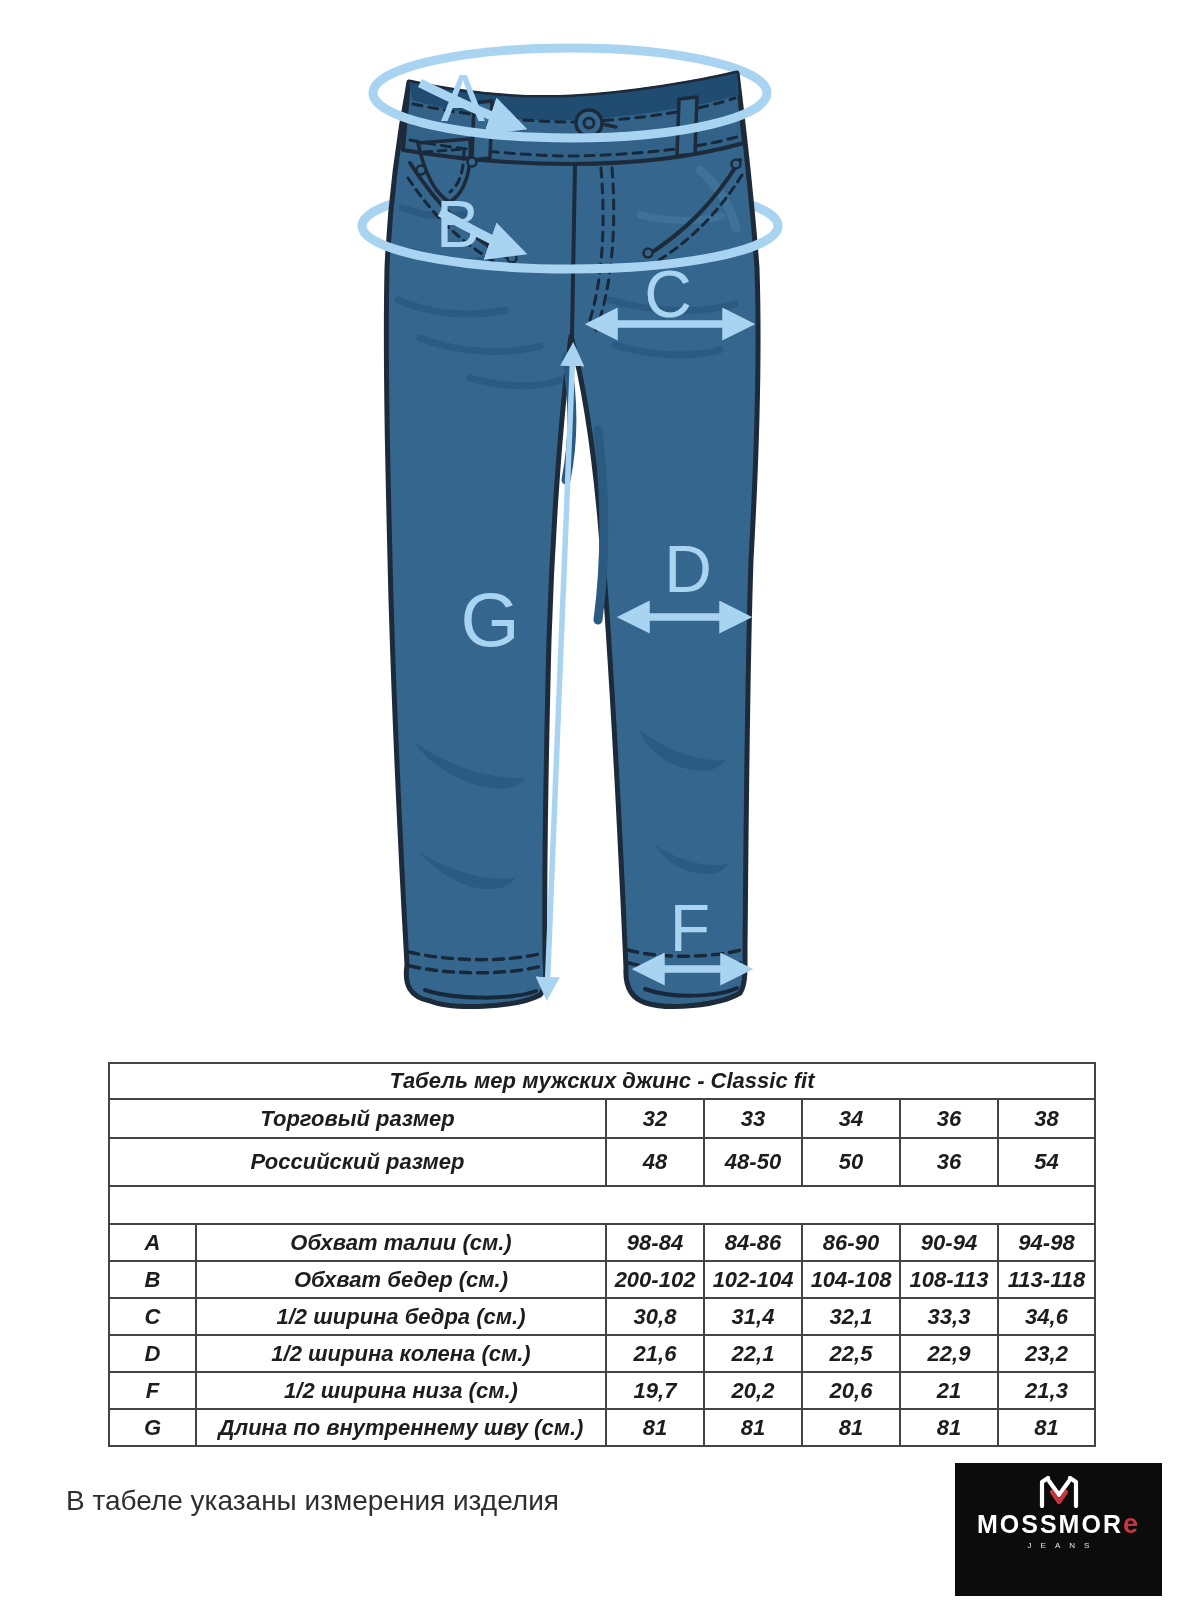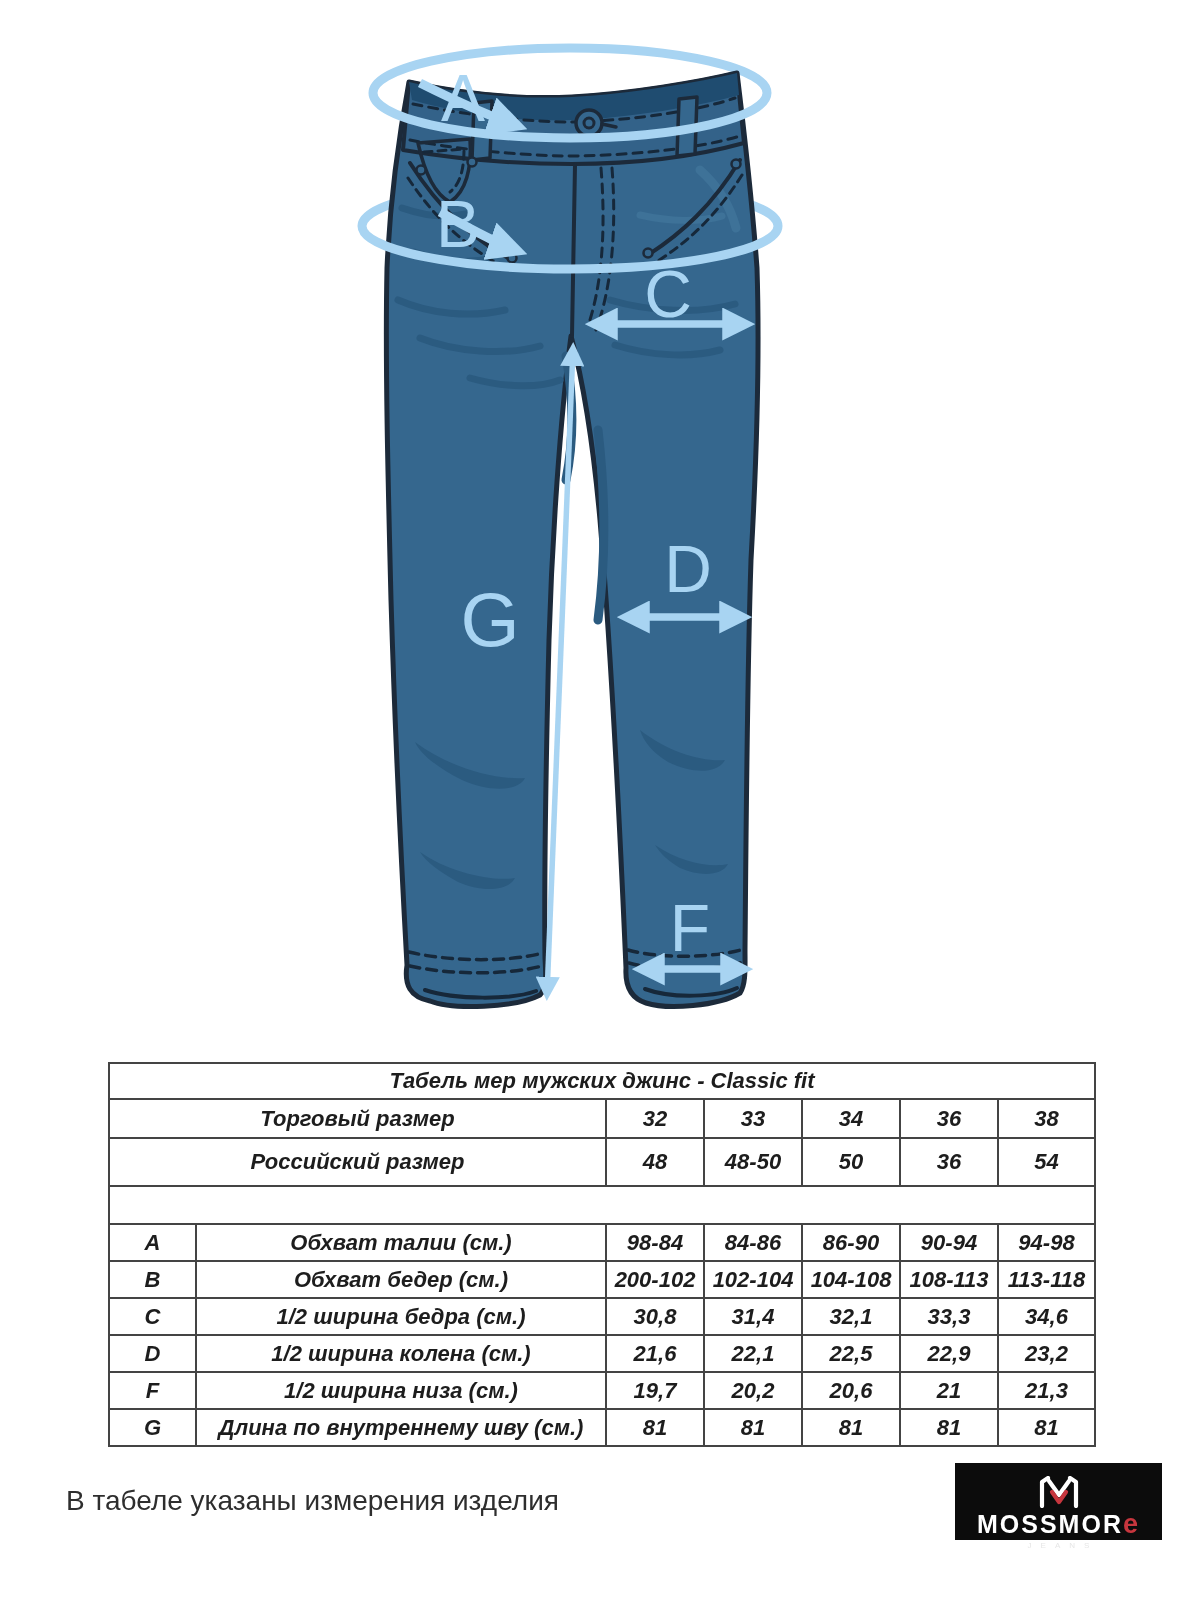--- a/index.html
+++ b/index.html
@@ -21,21 +21,21 @@
     border:2px solid #444444;text-align:center;vertical-align:middle;
     padding:0;overflow:hidden;white-space:nowrap;
   }
   
   .footer-notes{
     position:absolute;left:66px;top:1484px;
     font-size:28px;line-height:33px;color:#2e2e2e;
   }
   
   .logo{
-    position:absolute;left:955px;top:1463px;width:207px;height:77px;
+    position:absolute;left:955px;top:1463px;width:207px;height:133px;
     background:#0c0c0c;text-align:center;color:#ffffff;
   }
   .logo svg{display:block;margin:13px auto 0 auto;}
   .logo .brand{
     margin-top:4px;font-size:25px;font-weight:700;letter-spacing:2px;
     line-height:25px;white-space:nowrap;
   }
   .logo .brand .acc{color:#c7363e;font-size:27px;}
   .logo .jeans{
     margin-top:4px;font-size:8px;font-weight:400;color:#e6e6e6;

